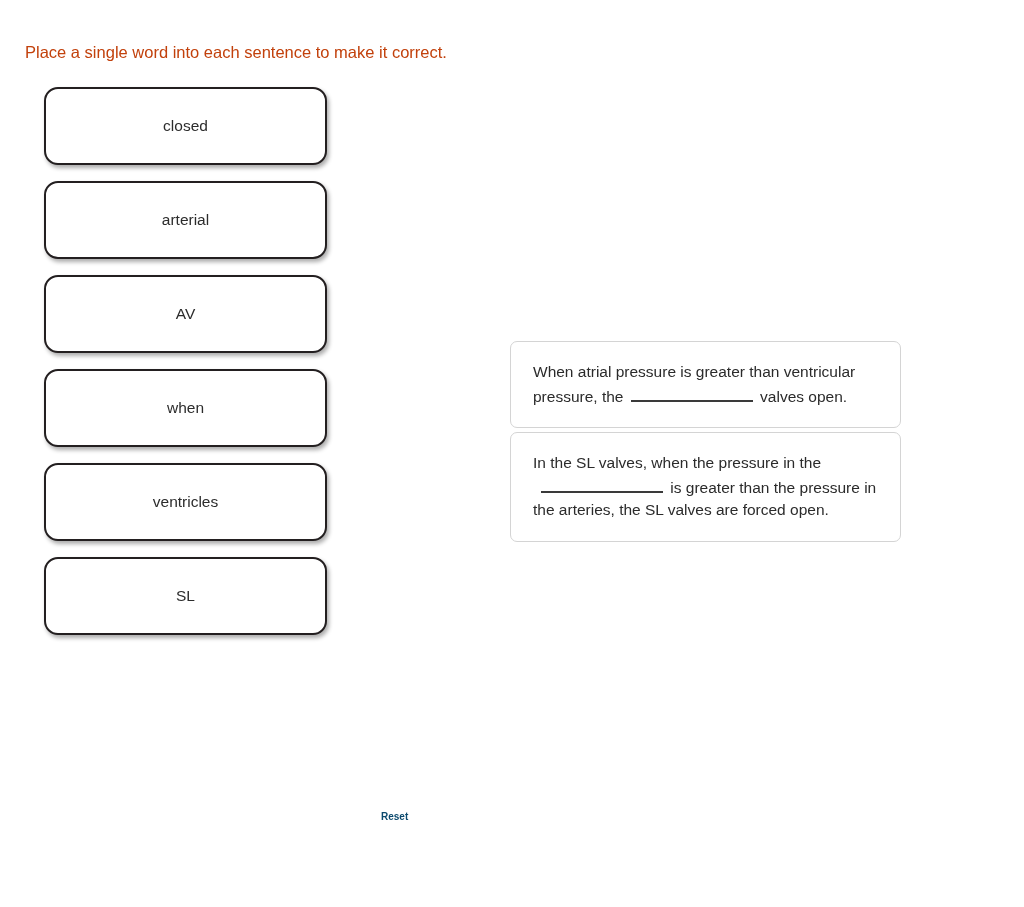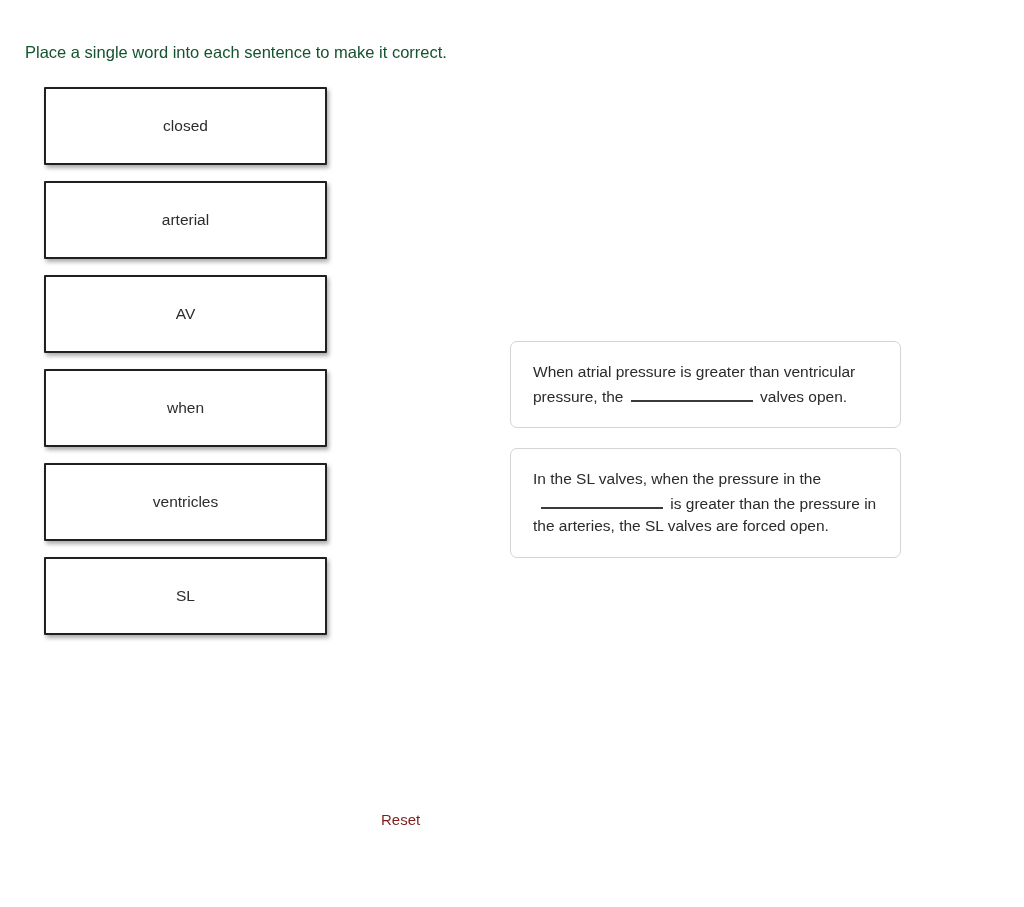--- a/index.html
+++ b/index.html
@@ -16,84 +16,84 @@
     overflow: hidden;
   }
 
   
   .instruction {
     position: absolute;
     left: 25px;
     top: 41px;
     font-size: 16.5px;
     line-height: 22px;
-    color: #14532d;
+    color: #c2410c;
     white-space: nowrap;
   }
 
   
   .word-bank {
     position: absolute;
     left: 44px;
     top: 87px;
     width: 283px;
   }
   .word-tile {
     position: relative;
     box-sizing: border-box;
     width: 283px;
     height: 78px;
     margin-bottom: 16px;
     background: #ffffff;
     border: 2px solid #231f20;
-    border-radius: 1px;
+    border-radius: 14px;
     box-shadow: 2px 3px 4px rgba(0,0,0,0.33);
     display: flex;
     align-items: center;
     justify-content: center;
     cursor: move;
     user-select: none;
   }
   .word-tile-label {
     font-size: 15.5px;
     line-height: 20px;
     color: #2c2c2c;
     text-align: center;
     pointer-events: none;
   }
 
   
   .reset-button {
     position: absolute;
     left: 381px;
     top: 811px;
-    font-size: 15px;
-    font-weight: normal;
-    color: #7f1d1d;
+    font-size: 10px;
+    font-weight: bold;
+    color: #0c4a6e;
     background: transparent;
     border: none;
     padding: 0;
     cursor: pointer;
     font-family: "Liberation Sans", sans-serif;
   }
 
   
   .sentence-list {
     position: absolute;
     left: 510px;
     top: 341px;
     width: 391px;
   }
   .sentence-box {
     box-sizing: border-box;
     width: 391px;
     background: #ffffff;
     border: 1px solid #d4d4d4;
     border-radius: 7px;
-    margin-bottom: 20px;
+    margin-bottom: 4px;
     padding: 19px 22px 19px 22px;
   }
   .sentence-text {
     font-size: 15.5px;
     line-height: 22.5px;
     color: #2b2b2b;
   }
   .blank-slot {
     display: inline-block;
     width: 122px;

